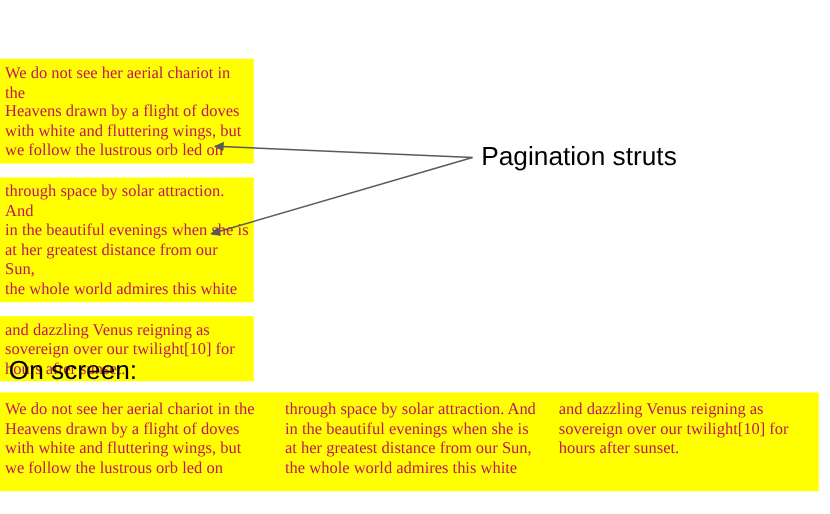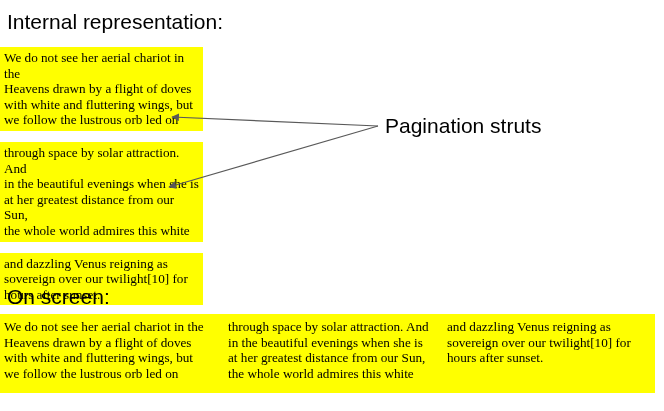--- a/index.html
+++ b/index.html
@@ -34,21 +34,21 @@
     letter-spacing: 0px;
   }
   #heading-internal { left: 7px;  top: 10px; }
   #heading-onscreen { left: 7px;  top: 285px; }
 
   
   .doc-text {
     font-family: "Liberation Serif", "DejaVu Serif", serif;
     font-size: 13.2px;
     line-height: 15.6px;
-    color: #000000;
+    color: #be185d;
   }
 
   
   #internal-block {
     position: absolute;
     left: 0px;
     top: 47px;
     width: 203px;
   }
   .frag {
@@ -101,21 +101,20 @@
   .col p { margin: 0; }
   #col-1 { left: 4px;   width: 215px; }
   #col-2 { left: 228px; width: 212px; }
   #col-3 { left: 447px; width: 205px; }
 </style>
 </head>
 <body>
 
 <div class="slide">
 
-  <div class="heading" id="heading-internal">Internal representation:</div>
 
   <div id="internal-block">
 
     <div class="frag doc-text">
       <p>We do not see her aerial chariot in the</p>
       <p>Heavens drawn by a flight of doves</p>
       <p>with white and fluttering wings, but</p>
       <p>we follow the lustrous orb led on</p>
     </div>
 

